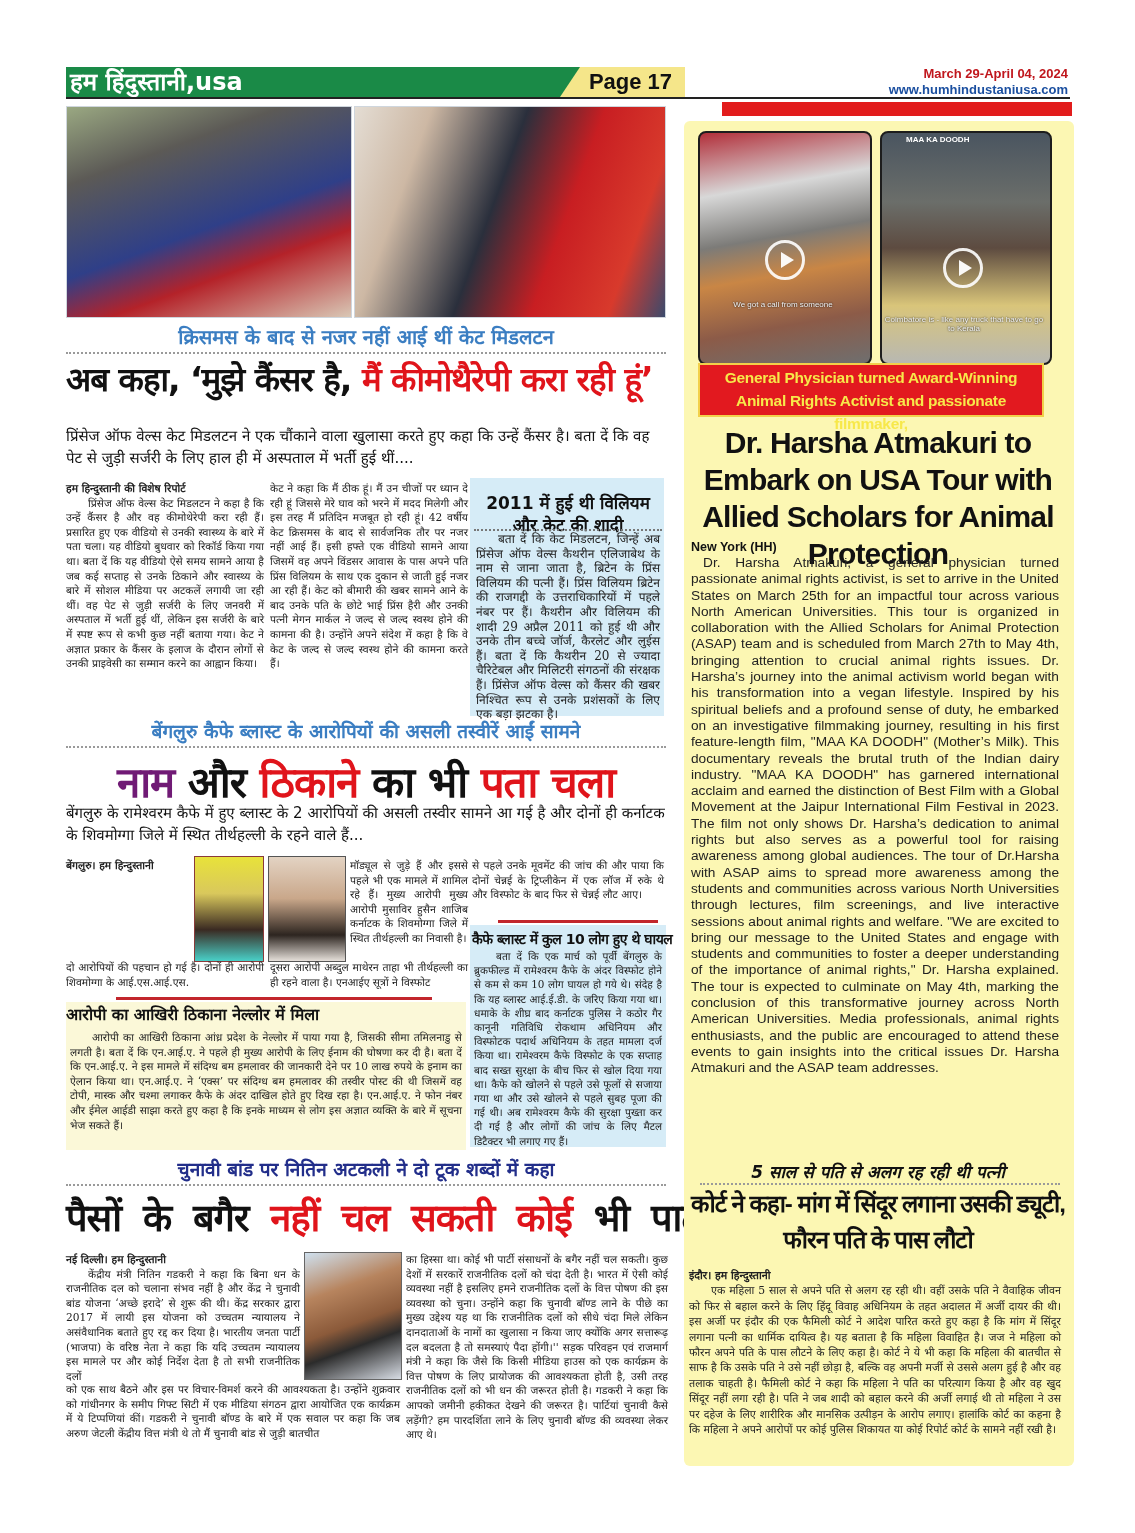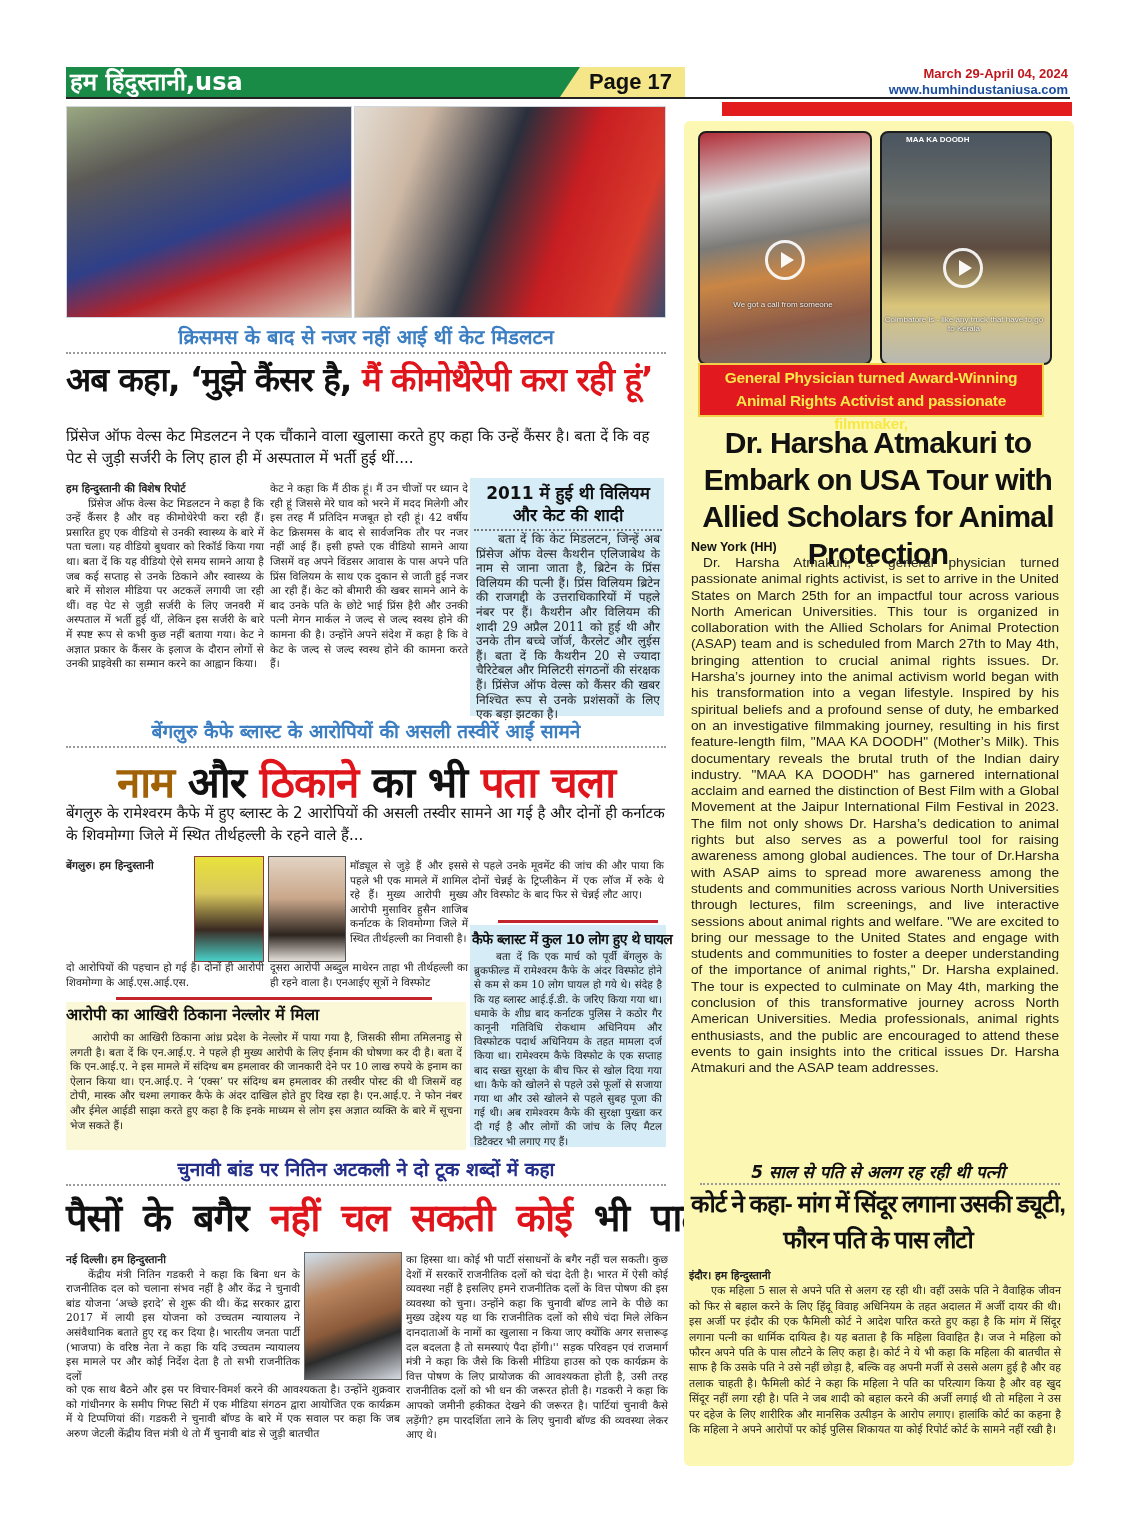--- a/index.html
+++ b/index.html
@@ -30,31 +30,31 @@
     background: linear-gradient(110deg,#e4ddd4 0%,#cdb8a4 20%,#2a2f3c 45%,#c81e22 65%,#d83a2c 85%,#3b4a6c 100%); }
 
   
   .kicker { font-family: "DejaVu Sans", sans-serif; font-weight: bold; text-align: center; }
   .kate-kicker { left: 66px; top: 323px; width: 600px; font-size: 20px; color: #3b7ec2; }
   .dotline { height: 0; border-top: 2px dotted #9a9a9a; }
   .kate-dot { left: 66px; top: 352px; width: 600px; }
   .kate-headline { left: 66px; top: 356px; width: 600px; font-size: 33px; font-weight: bold;
                    font-family: "DejaVu Sans", sans-serif; white-space: nowrap; letter-spacing: -1px; }
   .red { color: #e0141b; }
-  .blue { color: #a16207; }
+  .blue { color: #701a75; }
   .kate-dek { left: 66px; top: 425px; width: 600px; font-size: 15px; line-height: 22px;
               font-family: "DejaVu Sans", sans-serif; }
   .col-text { font-family: "DejaVu Serif", serif; font-size: 10.6px; line-height: 14.6px;
               text-align: justify; color: #222; }
   .col-text .byline { font-weight: bold; display: block; }
   .col-text .indent { text-indent: 22px; display: block; }
   .kate-col1 { left: 66px; top: 481px; width: 198px; }
   .kate-col2 { left: 270px; top: 481px; width: 198px; }
   .kate-box { left: 470px; top: 478px; width: 194px; height: 238px; background: #d6ecf7; }
-  .kate-box-title { left: 474px; top: 482px; width: 188px; font-family: "DejaVu Sans", sans-serif;
+  .kate-box-title { left: 474px; top: 492px; width: 188px; font-family: "DejaVu Sans", sans-serif;
                     font-weight: bold; font-size: 17px; line-height: 22px; text-align: center; color: #111; }
   .kate-box-dot { left: 474px; top: 529px; width: 188px; border-top-color: #777; }
   .kate-box-text { left: 476px; top: 532px; width: 184px; font-size: 12px; line-height: 14.6px; }
 
   
   .blr-kicker { left: 66px; top: 718px; width: 600px; font-size: 19px; color: #3b7ec2; }
   .blr-dot { left: 66px; top: 746px; width: 600px; }
   .blr-headline { left: 66px; top: 752px; width: 600px; font-size: 42px; font-weight: bold;
                   font-family: "DejaVu Sans", sans-serif; text-align: center; white-space: nowrap; letter-spacing: -1px; }
   .blr-dek { left: 66px; top: 802px; width: 600px; font-size: 15px; line-height: 22px;

